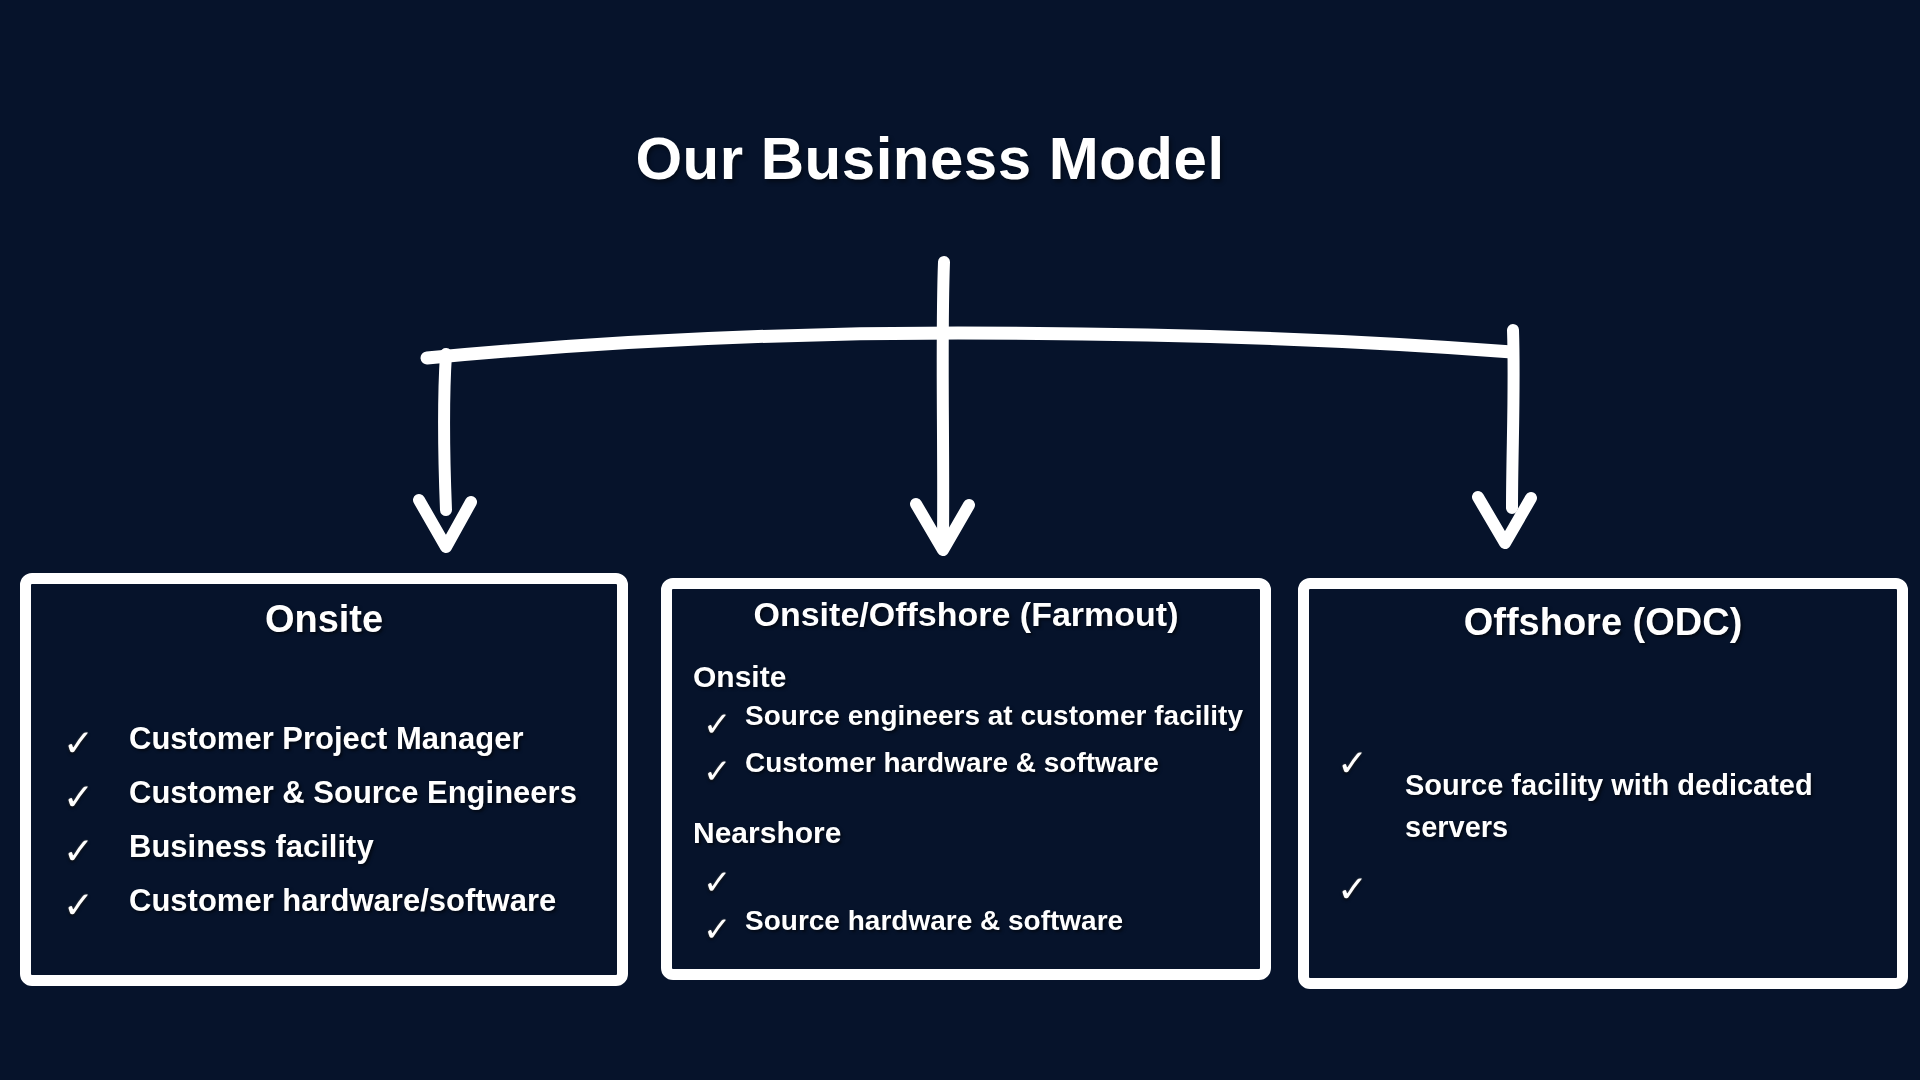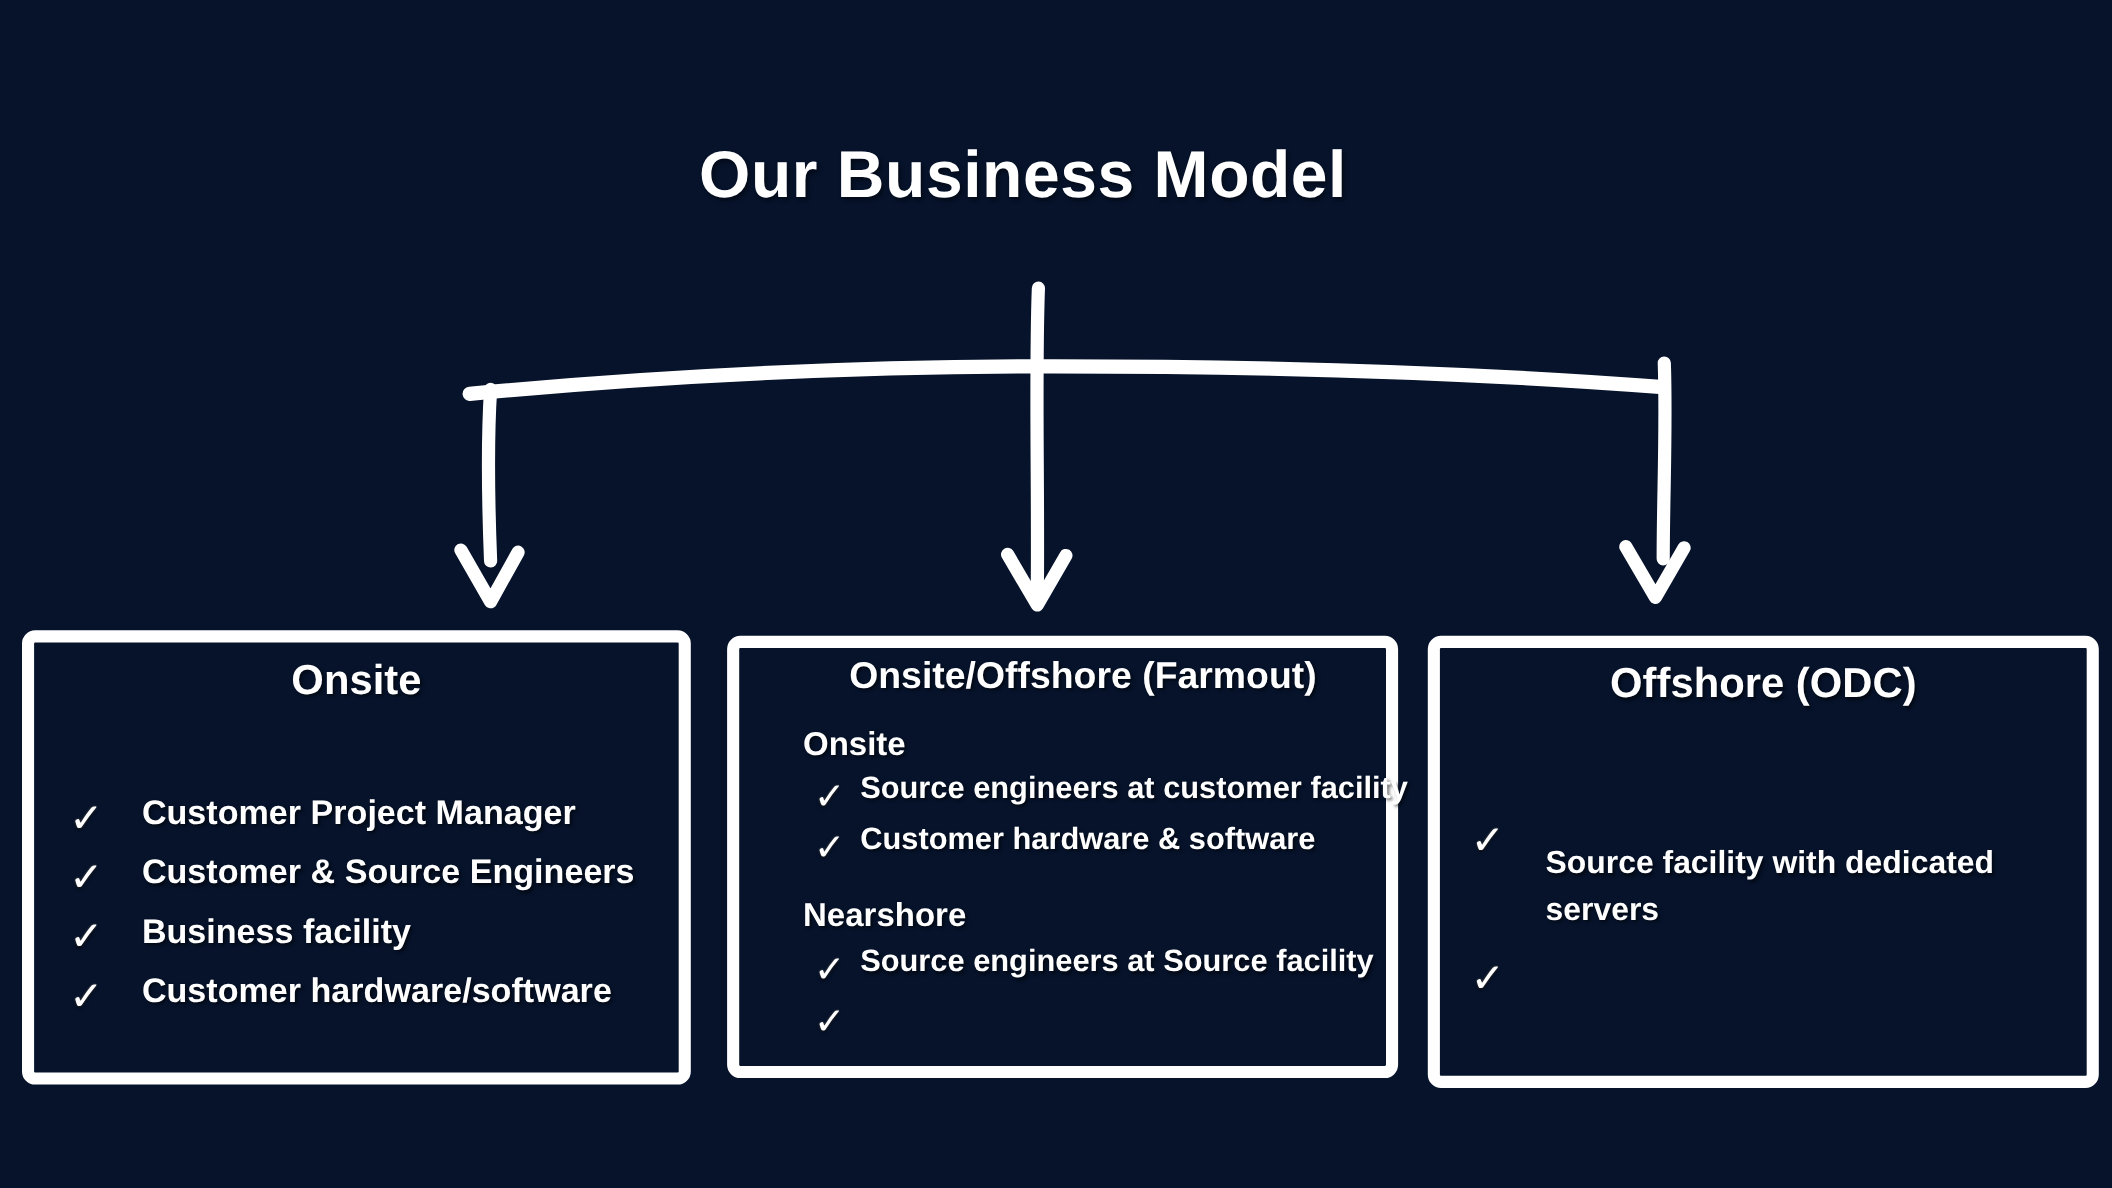--- a/index.html
+++ b/index.html
@@ -75,21 +75,21 @@
 
   
   .box-onsite { left: 20px; top: 573px; width: 608px; height: 413px; }
   .box-onsite h2 { margin-top: 14px; font-size: 38px; }
   .box-onsite ul { margin-top: 80px; }
   .box-onsite li { height: 54px; align-items: center; padding-left: 32px; }
   .box-onsite .check { flex: 0 0 66px; font-size: 37px; transform: translateY(1px); }
   .box-onsite .item-text { font-size: 31px; white-space: nowrap; }
 
   
-  .box-farmout { left: 661px; top: 578px; width: 610px; height: 402px; padding-left: 37px; }
+  .box-farmout { left: 661px; top: 578px; width: 610px; height: 402px; }
   .box-farmout h2 { margin-top: 6px; font-size: 34px; }
   .box-farmout h3 { margin-left: 21px; }
   .box-farmout .sec-1 { margin-top: 26px; }
   .box-farmout .sec-2 { margin-top: 22px; }
   .box-farmout ul { margin-top: 6px; }
   .box-farmout .list-2 { margin-top: 8px; }
   .box-farmout li { height: 47px; align-items: center; padding-left: 31px; }
   .box-farmout .check { flex: 0 0 42px; font-size: 34px; transform: translateY(4px); }
   .box-farmout .item-text { font-size: 28px; white-space: nowrap; }
 
@@ -153,24 +153,24 @@
       <li>
         <span class="check">✓</span>
         <span class="item-text">Customer hardware &amp; software</span>
       </li>
     </ul>
 
     <h3 class="sec-2">Nearshore</h3>
     <ul class="checklist list-2">
       <li>
         <span class="check">✓</span>
-        <span class="item-text">Source engineers at Source facility</span>
       </li>
       <li>
         <span class="check">✓</span>
+        <span class="item-text">Source hardware &amp; software</span>
       </li>
     </ul>
   </section>
 
   <section class="box box-offshore">
     <h2>Offshore (ODC)</h2>
     <ul class="checklist">
       <li>
         <span class="check">✓</span>
         <span class="item-text">Source facility with dedicated servers</span>

